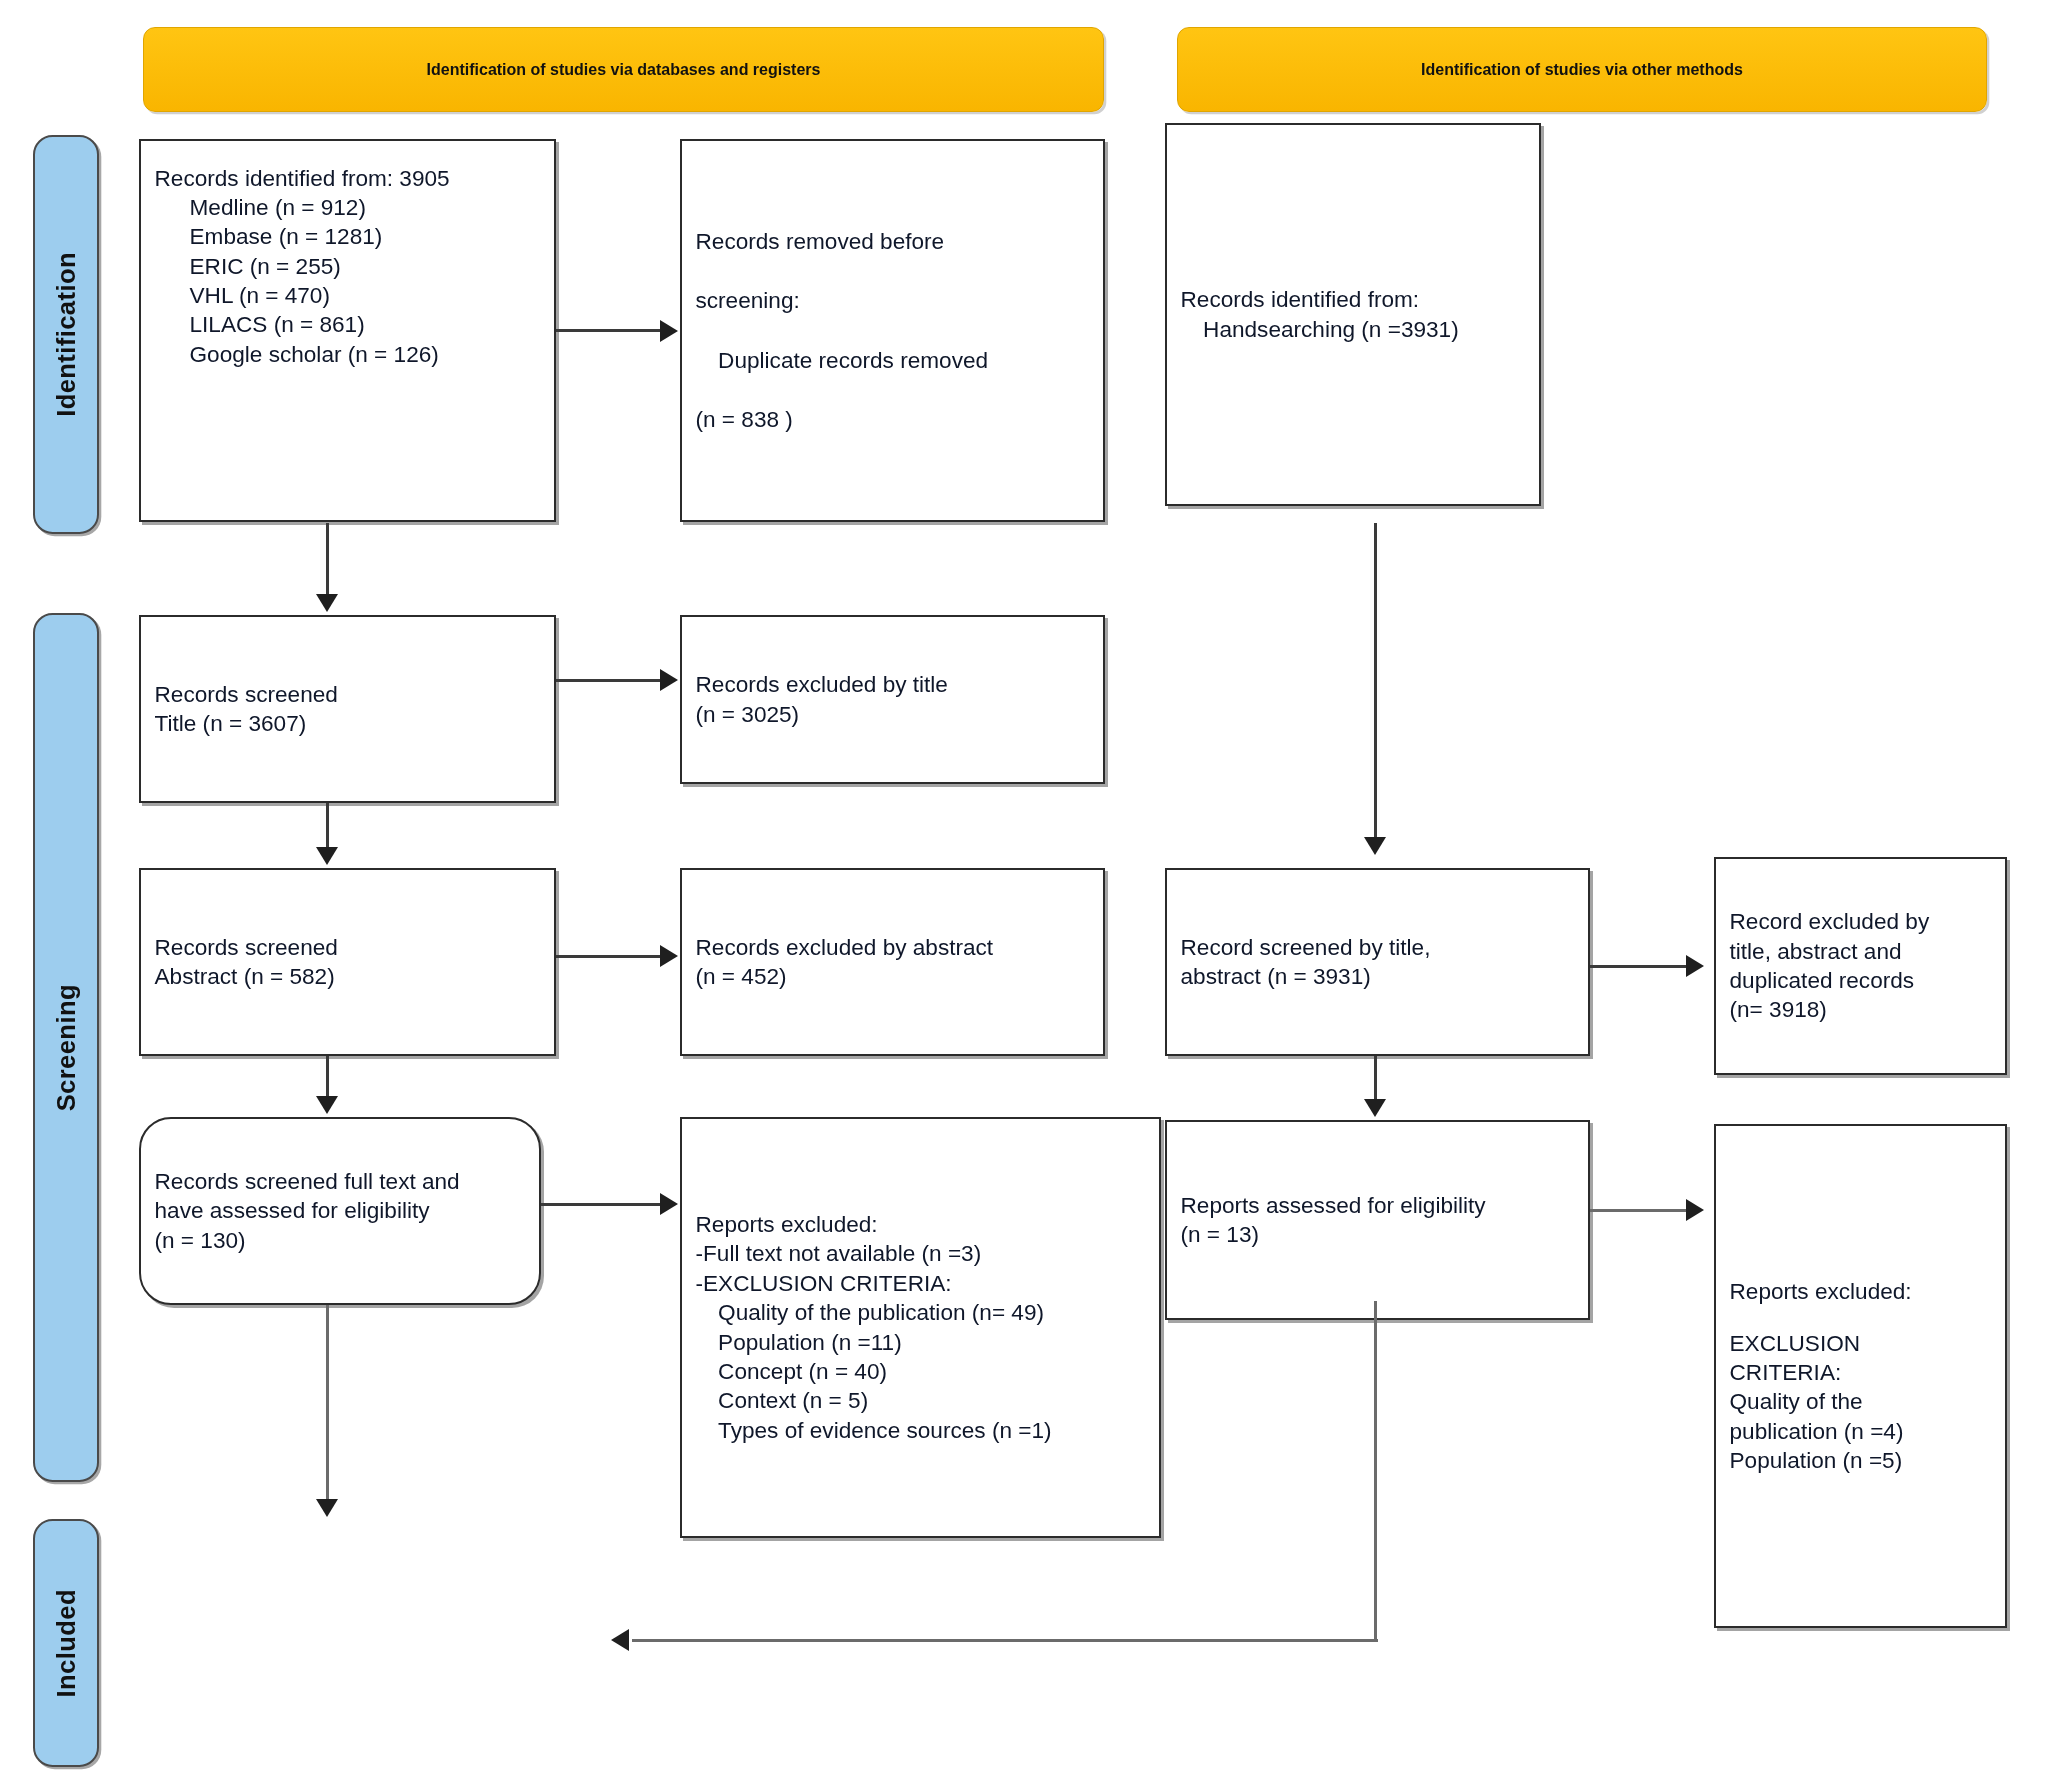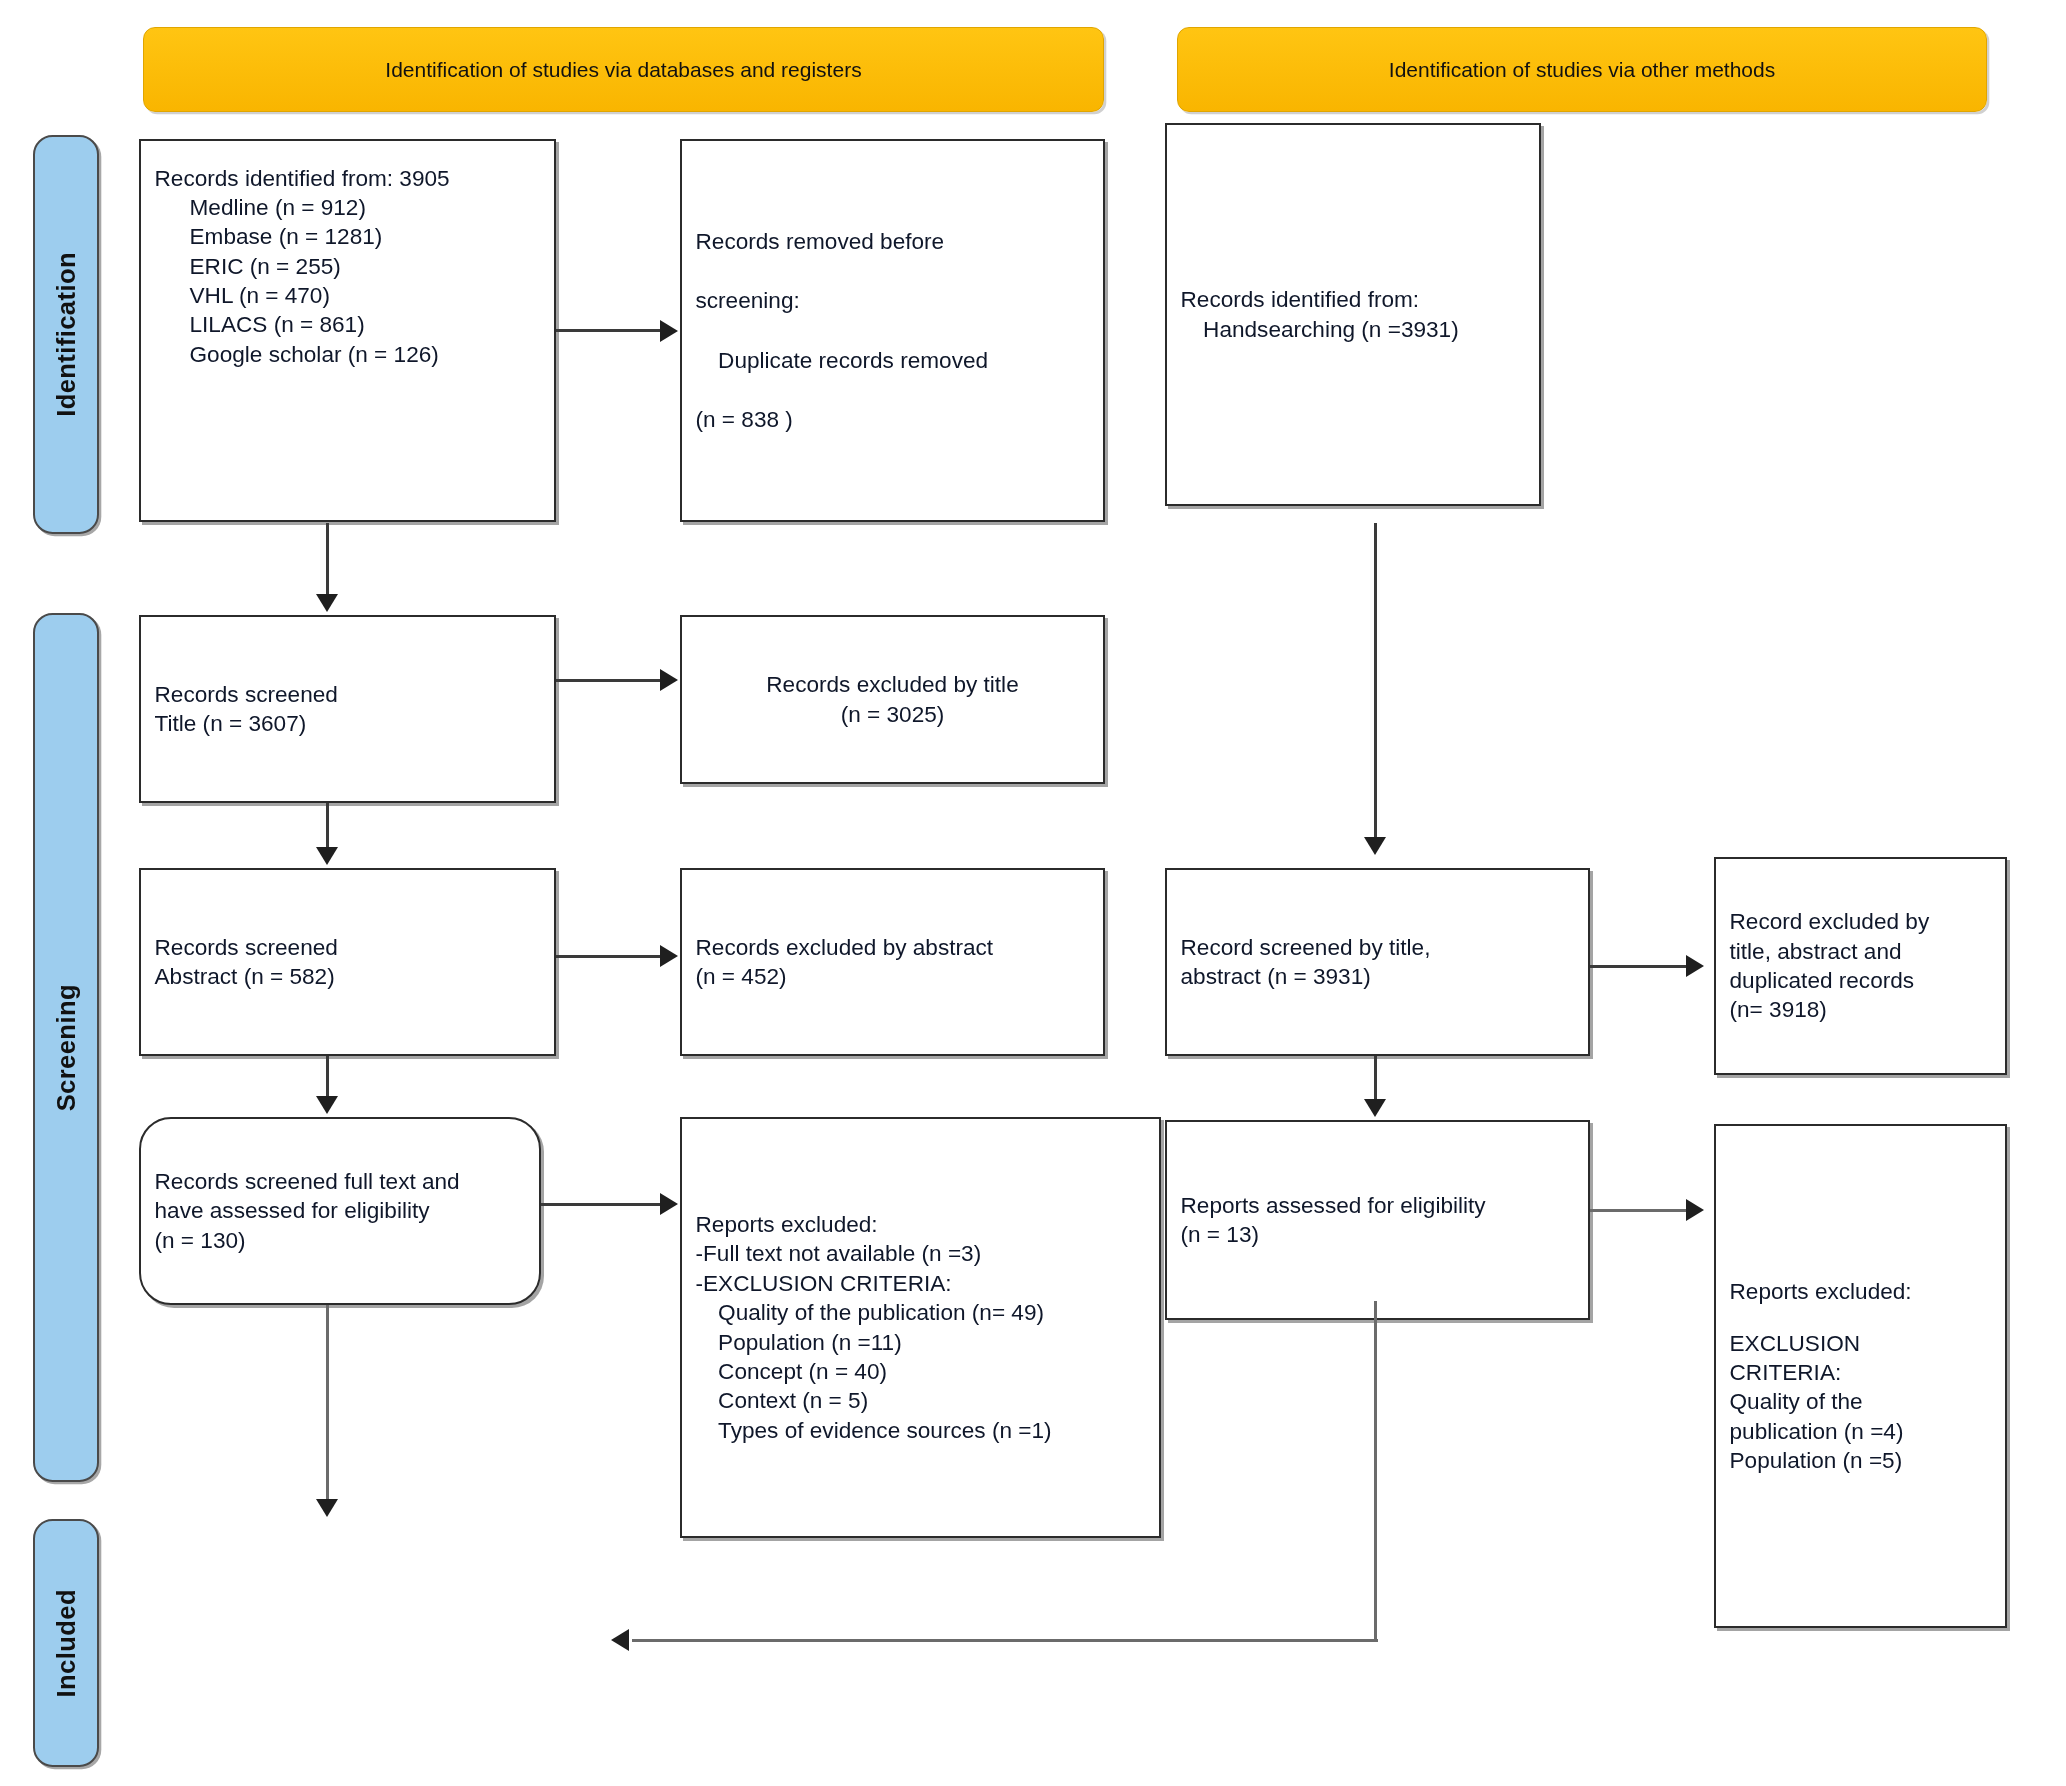--- a/index.html
+++ b/index.html
@@ -49,22 +49,22 @@
     background: linear-gradient(180deg,#ffc512 0%, #f9b500 100%);
     border: 1.5px solid #e0a500;
     border-radius: 12px;
     box-shadow: 2.3px 2.3px 0 rgba(120,120,120,.35);
     display: flex;
     align-items: center;
     justify-content: center;
     text-align: center;
   }
   .banner span {
-    font-weight: normal;
-    font-size: 21px;
+    font-weight: bold;
+    font-size: 16px;
     color: #111;
   }
 
   
   .node {
     position: absolute;
     background: #ffffff;
     border: 2.3px solid #2b2b2b;
     box-shadow: 3px 3px 0 rgba(90,90,90,.55);
     box-sizing: border-box;
@@ -162,21 +162,21 @@
   <div class="node" style="left:1165px; top:123px; width:376px; height:383px;">
     <div class="line">Records identified from:</div>
     <div class="line indent2">Handsearching (n =3931)</div>
   </div>
 
   <div class="node" style="left:139px; top:615px; width:417px; height:188px;">
     <div class="line">Records screened</div>
     <div class="line">Title (n = 3607)</div>
   </div>
 
-  <div class="node" style="left:680px; top:615px; width:425px; height:169px;text-align:center;">
+  <div class="node" style="left:680px; top:615px; width:425px; height:169px;">
     <div class="line">Records excluded by title</div>
     <div class="line">(n = 3025)</div>
   </div>
 
   <div class="node" style="left:139px; top:868px; width:417px; height:188px;">
     <div class="line">Records screened</div>
     <div class="line">Abstract (n = 582)</div>
   </div>
 
   <div class="node" style="left:680px; top:868px; width:425px; height:188px;">

